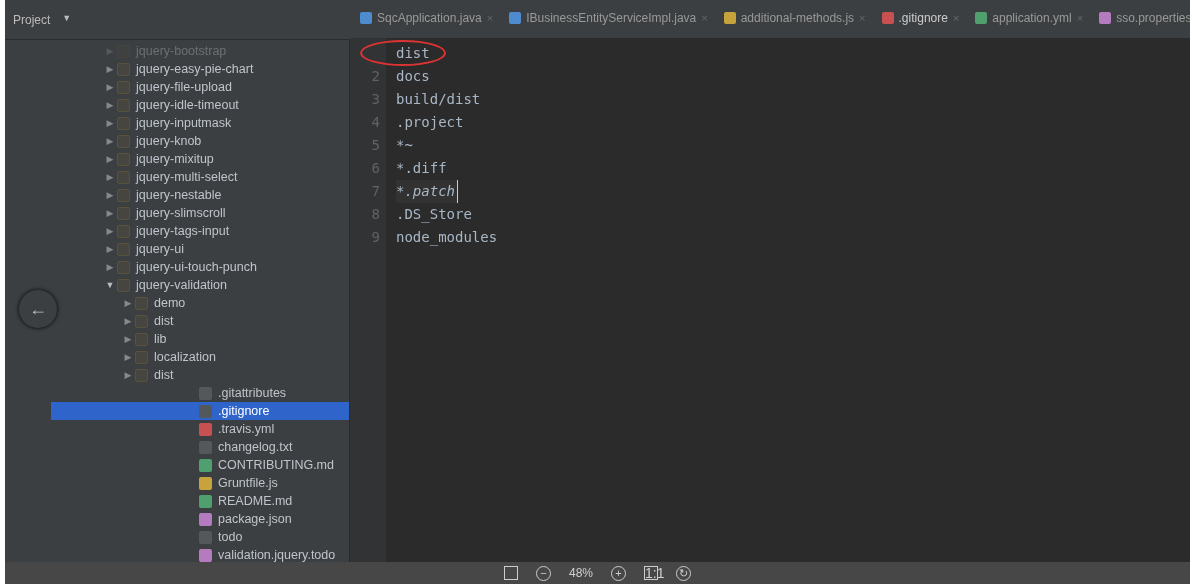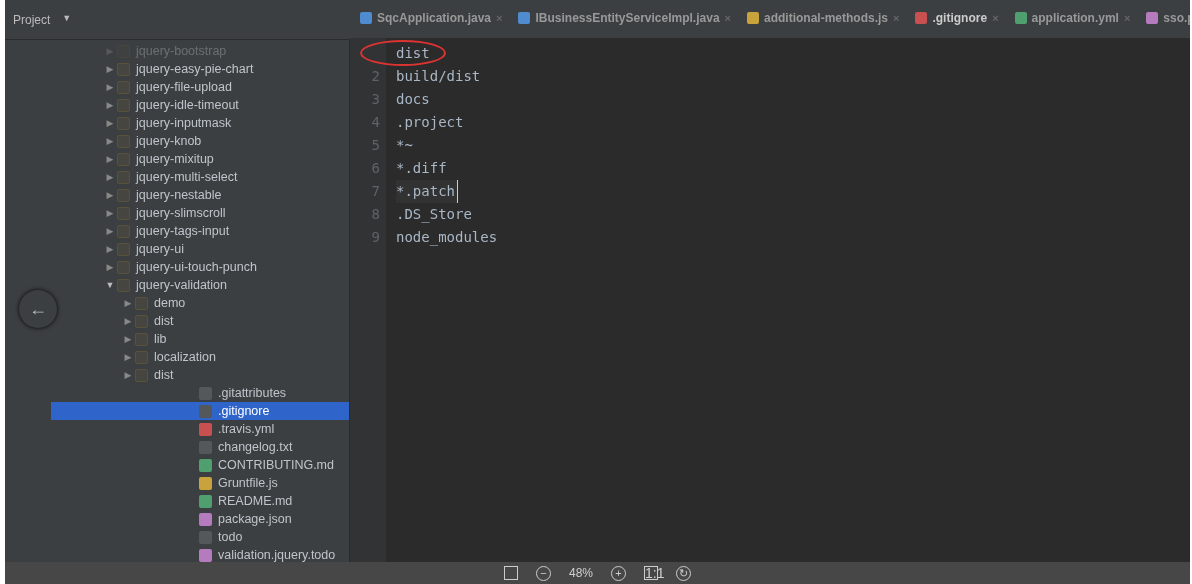--- a/index.html
+++ b/index.html
@@ -6,21 +6,21 @@
   html, body { width: 1192px; height: 584px; overflow: hidden; font-family: "Segoe UI", Arial, sans-serif; background: #fff; }
   .frame { position: absolute; left: 5px; top: 0; width: 1185px; height: 584px; background: #2b2b2b; }
   
   .topbar { position: absolute; left: 0; top: 0; right: 0; height: 40px; background: #3c3f41; border-bottom: 1px solid #2b2b2b; display: flex; align-items: center; color: #bbb; font-size: 12px; }
   .proj-label { padding: 2px 6px; margin-left: 2px; display: flex; gap: 12px; color: #bbb; cursor: default; }
   .proj-label .chev { font-size: 9px; }
   .top-icons { margin-left: auto; display: flex; gap: 10px; padding-right: 6px; color: #888; font-size: 13px; }
   .top-icons span { cursor: pointer; }
   
   .tabs { position: absolute; left: 345px; top: 0; right: 0; height: 38px; display: flex; align-items: center; gap: 4px; padding-left: 4px; background: #3c3f41; font-size: 12px; overflow: hidden; }
-  .tab { display: flex; align-items: center; gap: 5px; padding: 3px 6px; color: #999; white-space: nowrap; cursor: pointer; border-bottom: 2px solid transparent; font-weight: bold; }
+  .tab { display: flex; align-items: center; gap: 5px; padding: 3px 6px; color: #999; white-space: nowrap; cursor: pointer; border-bottom: 2px solid transparent; }
   .tab .close { color: #666; font-size: 11px; }
   .tab.sel { color: #ccc; }
   .tab .ico { width: 12px; height: 12px; display: inline-block; border-radius: 2px; }
   .ico-java { background: #4e8bcf; }
   .ico-js   { background: #c8a23a; }
   .ico-git  { background: #c85050; }
   .ico-yml  { background: #4fa06e; }
   .ico-prop { background: #b57bbf; }
   
   .sidebar { position: absolute; left: 0; top: 40px; width: 345px; bottom: 0; background: #3c3f41; border-right: 1px solid #2b2b2b; overflow: hidden; }
@@ -36,21 +36,21 @@
   .fico.json   { background: #b57bbf; }
   .fico.md     { background: #4fa06e; }
   .fico.yml    { background: #c85050; }
   .depth1 { padding-left: 100px; }
   .depth2 { padding-left: 118px; }
   .depth3 { padding-left: 136px; margin-left: 46px; }
   
   .editor { position: absolute; left: 345px; top: 38px; right: 0; bottom: 22px; background: #2b2b2b; font-family: Consolas, monospace; font-size: 14px; color: #a9b7c6; }
   .gutter { position: absolute; left: 0; top: 0; bottom: 0; width: 36px; background: #313335; color: #606366; text-align: right; padding: 4px 6px 0 0; line-height: 23px; }
   .code { position: absolute; left: 36px; top: 0; right: 0; bottom: 0; padding: 4px 0 0 10px; line-height: 23px; white-space: pre; }
-  .caret-line { background: #323232; display: inline-block; padding-right: 2px; border-right: 1px solid #ccc; }
+  .caret-line { background: #323232; display: inline-block; padding-right: 2px; border-right: 1px solid #ccc; font-style: italic; }
   
   .ellipse { position: absolute; left: 355px; top: 40px; width: 86px; height: 26px; border: 2px solid #d33; border-radius: 50%/50%; pointer-events: none; }
   
   .collapse { position: absolute; left: 14px; top: 290px; width: 38px; height: 38px; border-radius: 50%; background: #3c3f41; display: flex; align-items: center; justify-content: center; color: #bbb; font-size: 18px; cursor: pointer; box-shadow: 0 0 4px #000; }
   
   .viewerbar { position: absolute; left: 0; bottom: 0; width: 100%; height: 22px; background: #474747; color: #d0d0d0; font-size: 12px; display: flex; align-items: center; justify-content: center; gap: 18px; }
   .viewerbar .btn { display: flex; align-items: center; gap: 4px; cursor: pointer; }
   .viewerbar .rect { width: 14px; height: 14px; border: 1px solid #ccc; display: inline-block; }
   .viewerbar .circ { width: 15px; height: 15px; border: 1px solid #ccc; border-radius: 50%; display: inline-flex; align-items: center; justify-content: center; font-size: 11px; }
   .white-strip { position:absolute; left:0; top:0; width:5px; height:584px; background:#fff;}
@@ -260,21 +260,21 @@
         <div style="visibility: hidden;">1</div>
         <div>2</div>
         <div>3</div>
         <div>4</div>
         <div>5</div>
         <div>6</div>
         <div>7</div>
         <div>8</div>
         <div>9</div>
       </div>
-    <div class="code" id="code"><div>dist</div><div>build/dist</div><div>docs</div><div>.project</div><div>*~</div><div>*.diff</div><div><span class="caret-line">*.patch</span></div><div>.DS_Store</div><div>node_modules</div></div>
+    <div class="code" id="code"><div>dist</div><div>docs</div><div>build/dist</div><div>.project</div><div>*~</div><div>*.diff</div><div><span class="caret-line">*.patch</span></div><div>.DS_Store</div><div>node_modules</div></div>
   </div>
 
   <div class="ellipse"></div>
 
   <div class="collapse">←</div>
 
   <div class="viewerbar">
     <span class="btn">
         <span class="rect"></span>
       </span>

